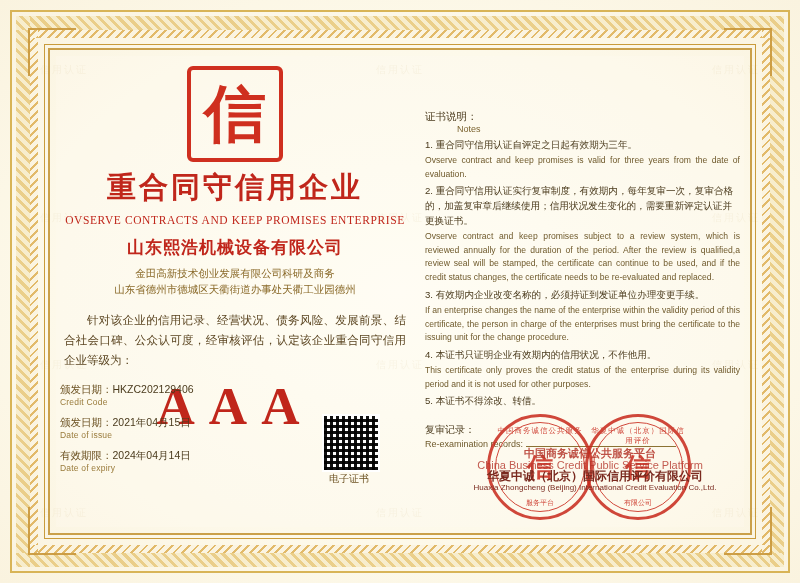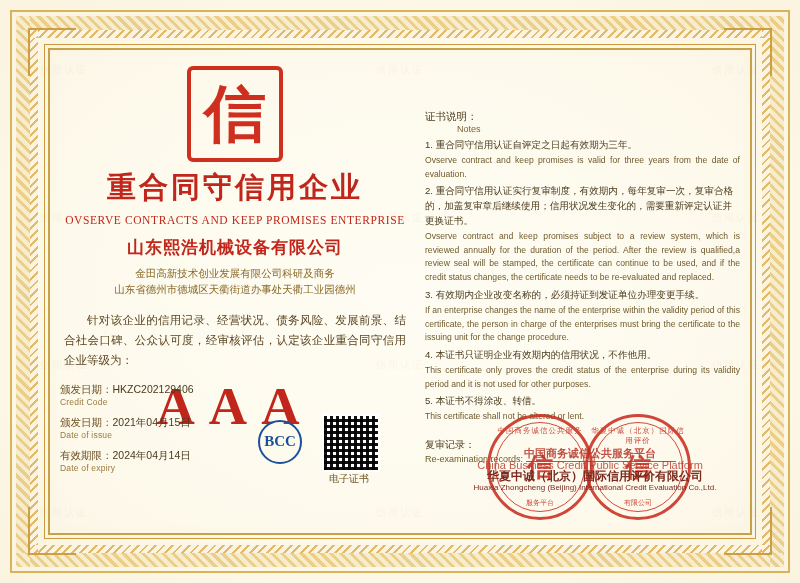--- a/index.html
+++ b/index.html
@@ -263,23 +263,20 @@
       <div class="meta-cn"><span>颁发日期：</span><b>2021年04月15日</b></div>
       <div class="meta-en">Date of issue</div>
     </div>
     <div class="meta-row">
       <div class="meta-cn"><span>有效期限：</span><b>2024年04月14日</b></div>
       <div class="meta-en">Date of expiry</div>
     </div>
   </div>
 
 
-  <div class="bcc">
-    <div class="bcc-circle">BCC</div>
-  </div>
 
   <div class="qr"></div>
   <div class="qr-label">电子证书</div>
 
   <div class="right">
     <div class="notes-title-cn">证书说明：</div>
     <div class="notes-title-en">Notes</div>
 
     <div>
       <div class="note-cn">1. 重合同守信用认证自评定之日起有效期为三年。</div>
@@ -292,21 +289,20 @@
     <div>
       <div class="note-cn">3. 有效期内企业改变名称的，必须持证到发证单位办理变更手续。</div>
       <div class="note-en">If an enterprise changes the name of the enterprise within the validity period of this certificate, the person in charge of the enterprises must bring the certificate to the issuing unit for the change procedure.</div>
     </div>
     <div>
       <div class="note-cn">4. 本证书只证明企业有效期内的信用状况，不作他用。</div>
       <div class="note-en">This certificate only proves the credit status of the enterprise during its validity period and it is not used for other purposes.</div>
     </div>
     <div>
       <div class="note-cn">5. 本证书不得涂改、转借。</div>
-      <div class="note-en">This certificate shall not be altered or lent.</div>
     </div>
 
     <div class="reexam">
       <div class="reexam-cn">复审记录：</div>
       <div class="reexam-en"><span>Re-examination records:</span> <span class="reexam-line"></span></div>
     </div>
   </div>
 
   <div class="seal" id="seal1">
     <div class="seal-ring"></div>

